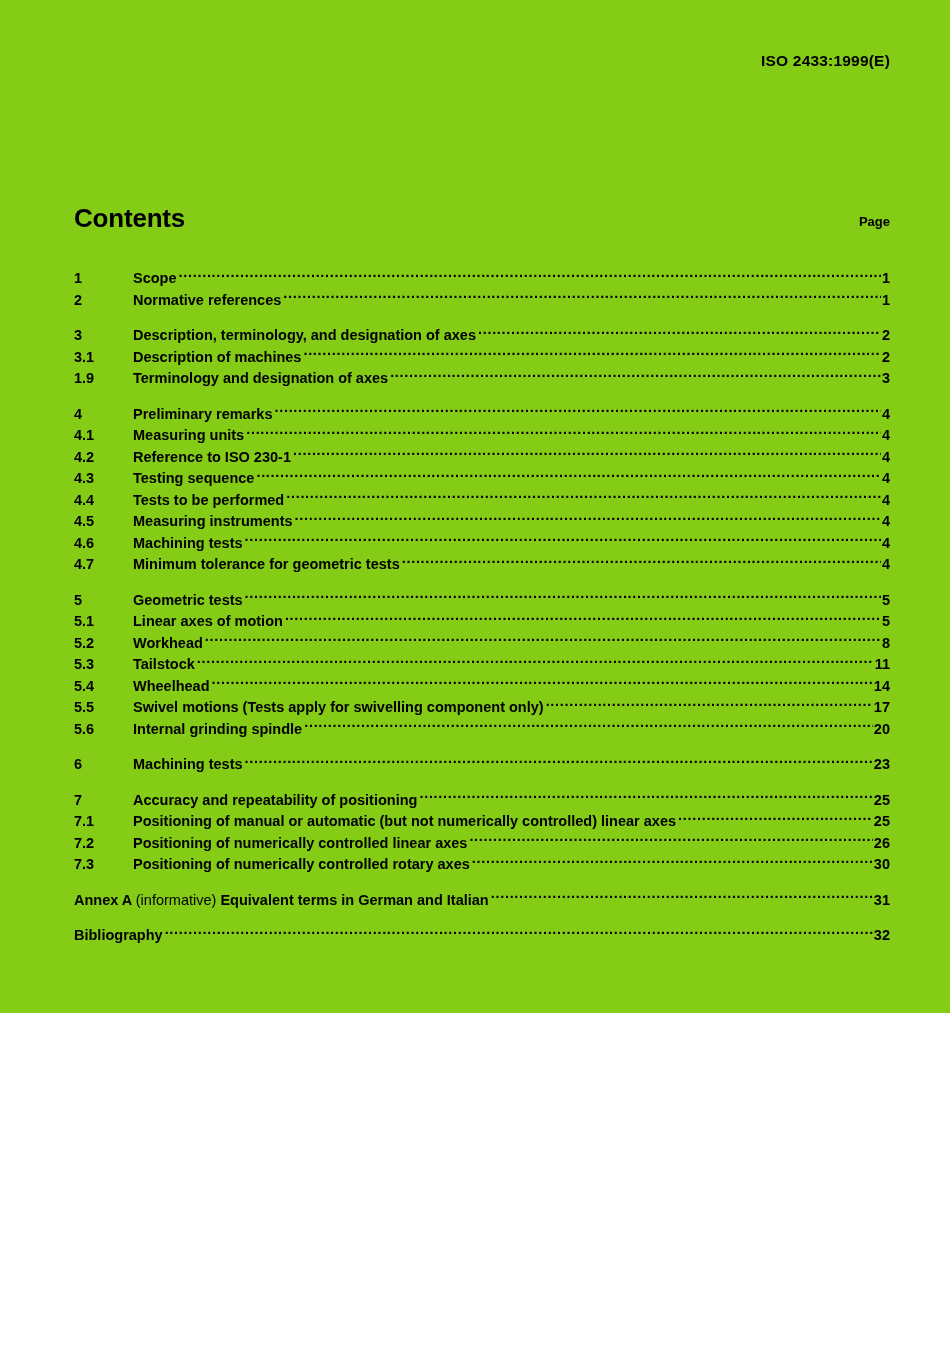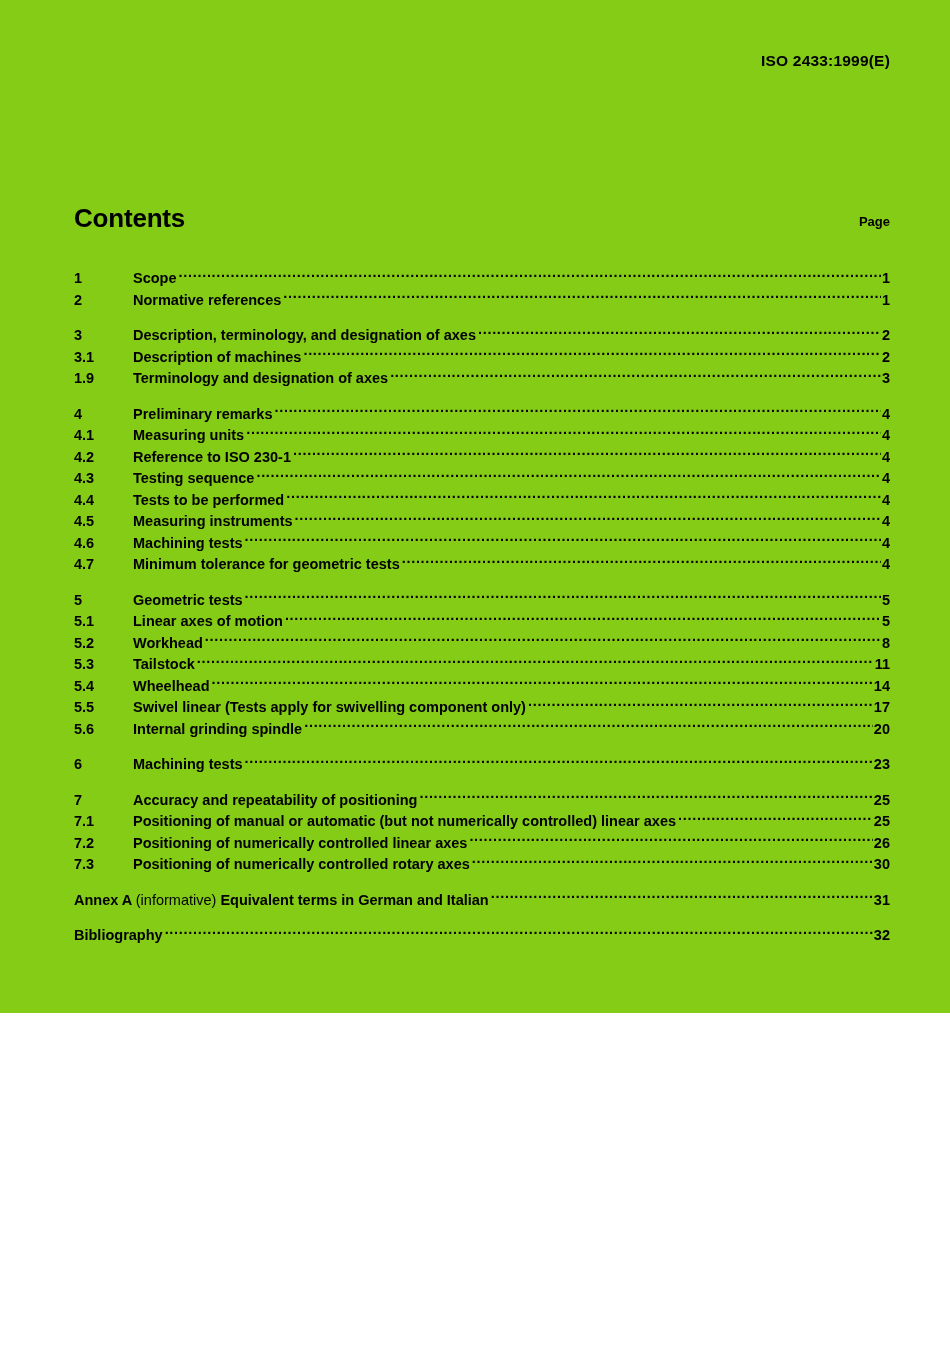--- a/index.html
+++ b/index.html
@@ -283,21 +283,21 @@
           <span class="toc-pg">11</span>
         </div>
         <div class="toc-row">
           <span class="toc-num">5.4</span>
           <span class="toc-label">Wheelhead</span>
           <span class="toc-leader"></span>
           <span class="toc-pg">14</span>
         </div>
         <div class="toc-row">
           <span class="toc-num">5.5</span>
-          <span class="toc-label">Swivel linear  (Tests apply for swivelling component only)</span>
+          <span class="toc-label">Swivel motions  (Tests apply for swivelling component only)</span>
           <span class="toc-leader"></span>
           <span class="toc-pg">17</span>
         </div>
         <div class="toc-row">
           <span class="toc-num">5.6</span>
           <span class="toc-label">Internal grinding spindle</span>
           <span class="toc-leader"></span>
           <span class="toc-pg">20</span>
         </div>
       </div>

